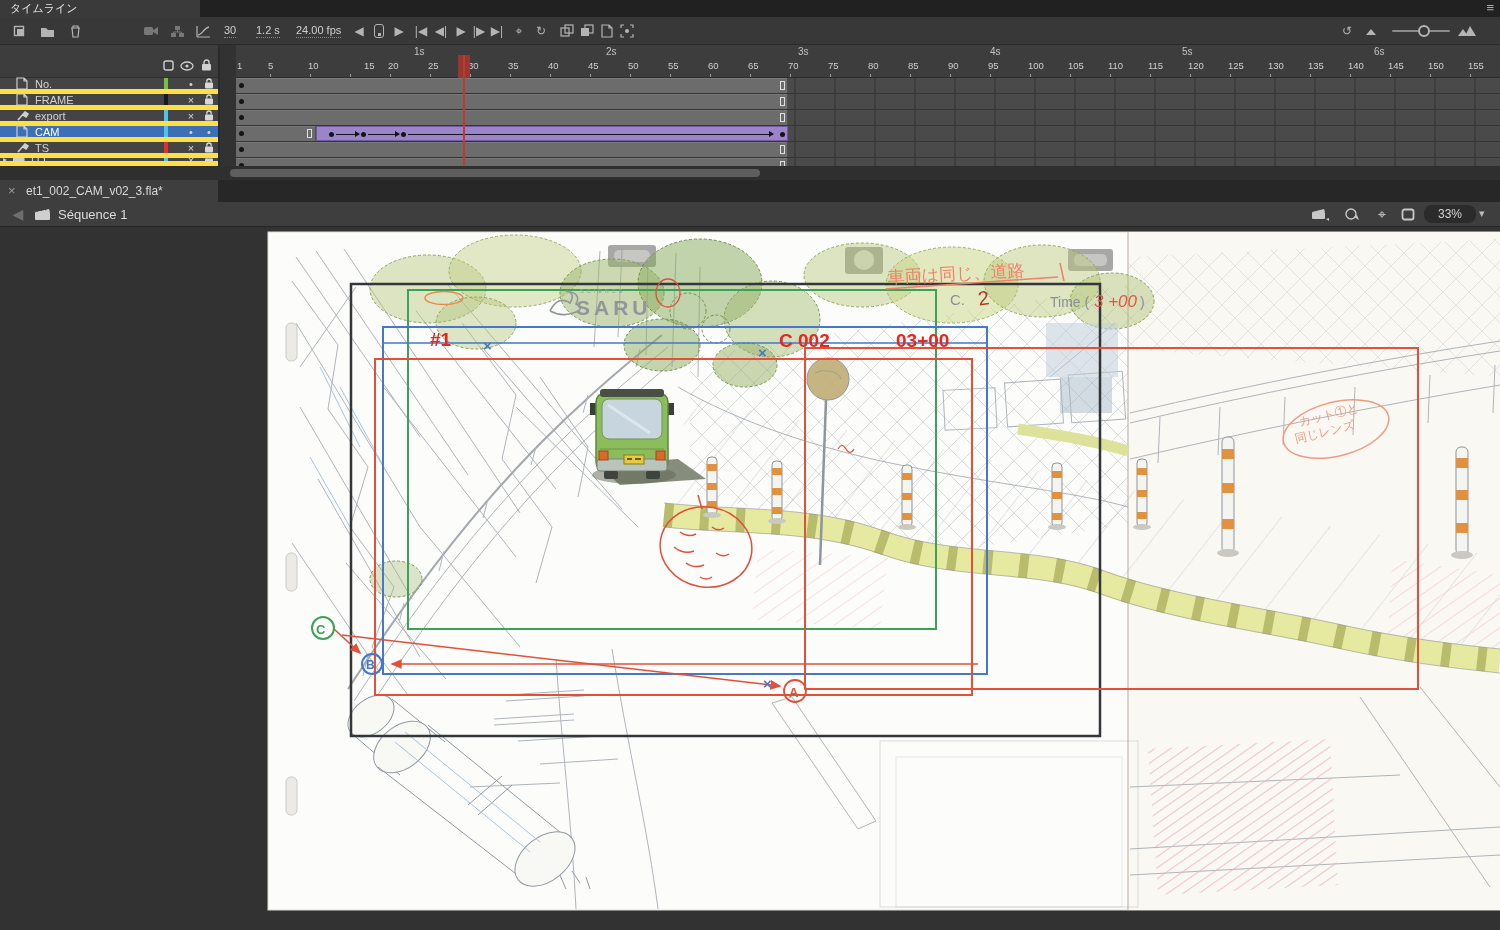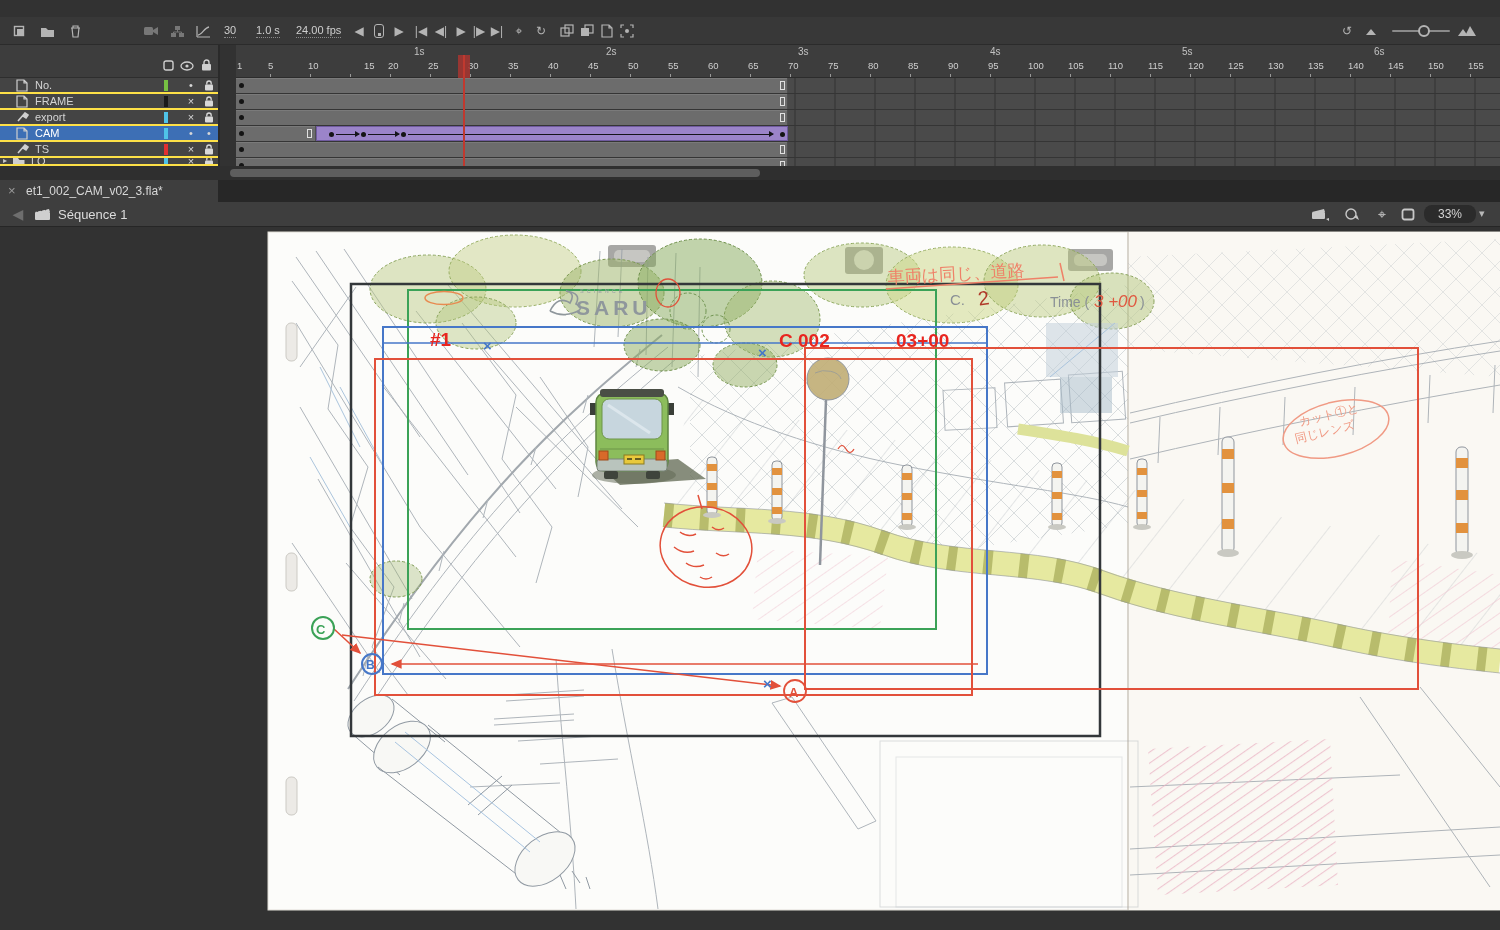--- a/index.html
+++ b/index.html
@@ -24,21 +24,21 @@
   .stepbox { width:10px; height:14px; border:1.5px solid #b4b4b4; border-radius:3px; position:relative; }
   .stepbox:after { content:''; position:absolute; left:2.5px; bottom:1px; width:3px; height:3px; background:#b4b4b4; }
   .zoomslider { position:absolute; top:13px; left:1392px; width:58px; height:2px; background:#8a8a8a; border-radius:1px; }
   .zoomknob { position:absolute; top:-5px; left:26px; width:12px; height:12px; border:2px solid #b4b4b4;
     border-radius:50%; background:#383838; }
 
   
   .layer-panel { position:absolute; left:0; top:45px; width:218px; height:121px; background:#414141; }
   .layer-head { position:relative; height:33px; background:#3d3d3d; border-bottom:1px solid #2e2e2e; }
   .lh-ic { position:absolute; top:12px; color:#cfcfcf; }
-  .lrow { position:relative; height:16px; border-bottom:2px solid #fde047; background:#444444;
+  .lrow { position:relative; height:16px; border-bottom:5px solid #fde047; background:#444444;
     color:#d4d4d4; font-size:11px; line-height:16px; display:flex; align-items:center; }
   .lrow.sel { background:#3d6fb5; color:#ffffff; }
   .lrow.partial { height:8px; overflow:hidden; }
   .lcaret { width:10px; text-align:center; color:#c9c9c9; font-size:8px; }
   .lic { width:16px; margin-left:14px; display:flex; justify-content:center; }
   .lname { flex:1; padding-left:5px; white-space:nowrap; overflow:hidden; }
   .lsw { width:4px; height:11px; margin-right:14px; }
   .lvis, .llock { width:18px; text-align:center; color:#d8d8d8; font-size:11px; display:flex;
     align-items:center; justify-content:center; }
   .panel-divider { position:absolute; left:218px; top:45px; width:2px; height:121px; background:#2a2a2a; }
@@ -87,20 +87,24 @@
 
   
   .stage { position:absolute; left:0; top:227px; width:1500px; height:703px; background:#323232; }
   .stage svg { display:block; }
 </style>
 </head>
 <body>
 
 <div id="app">
 
+  <div class="tabbar">
+    <div class="panel-tab">タイムライン</div>
+    <div class="hamburger">≡</div>
+  </div>
 
   <div class="toolbar">
     <div class="tbtn" style="left:8px">
       <svg width="14" height="14">
           <rect x="2.5" y="2.5" width="9" height="9" fill="none" stroke="#b4b4b4" stroke-width="1.4"></rect>
           <rect x="5" y="5" width="7" height="7" fill="#b4b4b4"></rect>
         </svg>
       </div>
     <div class="tbtn" style="left:36px">
       <svg width="15" height="13">
@@ -128,21 +132,21 @@
         </svg>
       </div>
     <div class="tbtn" style="left:192px">
       <svg width="15" height="13">
           <path d="M1,12 V1 M1,12 H14" stroke="#b4b4b4" stroke-width="1.2" fill="none"></path>
           <path d="M2,10 C6,10 8,3 13,2" stroke="#b4b4b4" stroke-width="1.3" fill="none"></path>
         </svg>
       </div>
 
     <div class="tval" style="left:224px">30</div>
-    <div class="tval" style="left:256px">1.0 s</div>
+    <div class="tval" style="left:256px">1.2 s</div>
     <div class="tval" style="left:296px">24.00 fps</div>
 
     <div class="tbtn" style="left:348px">◀</div>
     <div class="tbtn" style="left:368px">
         <span class="stepbox"></span>
       </div>
     <div class="tbtn" style="left:388px">▶</div>
 
     <div class="tbtn" style="left:410px">|◀</div>
     <div class="tbtn" style="left:430px">◀|</div>

